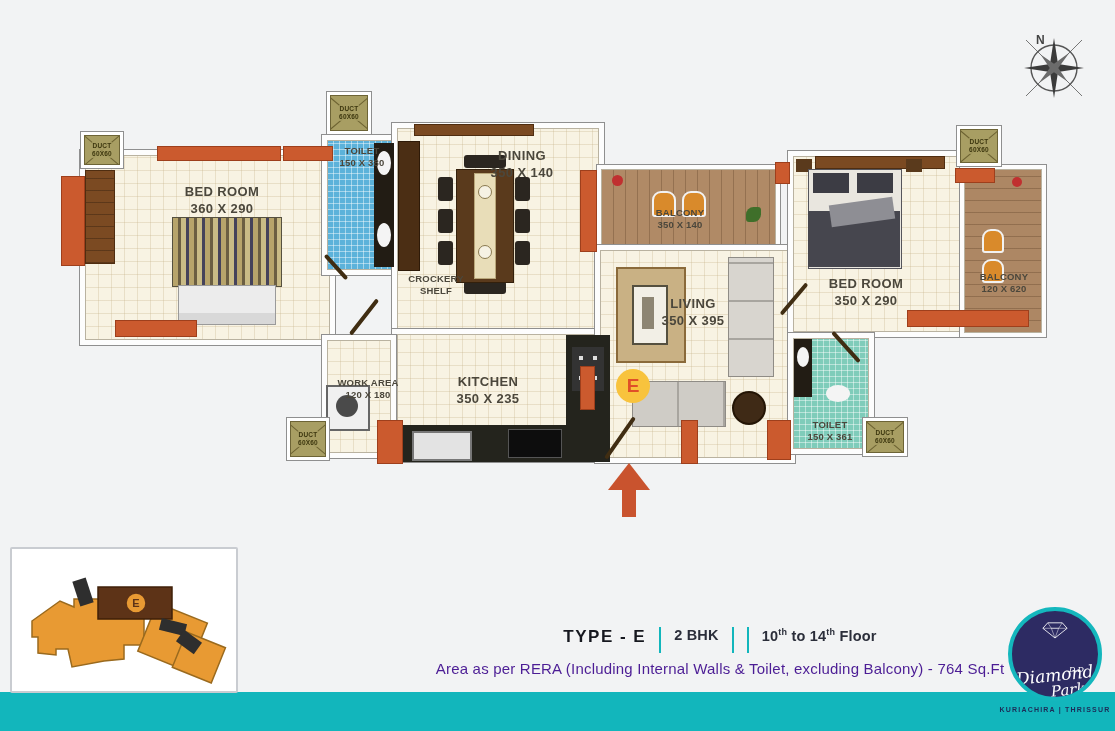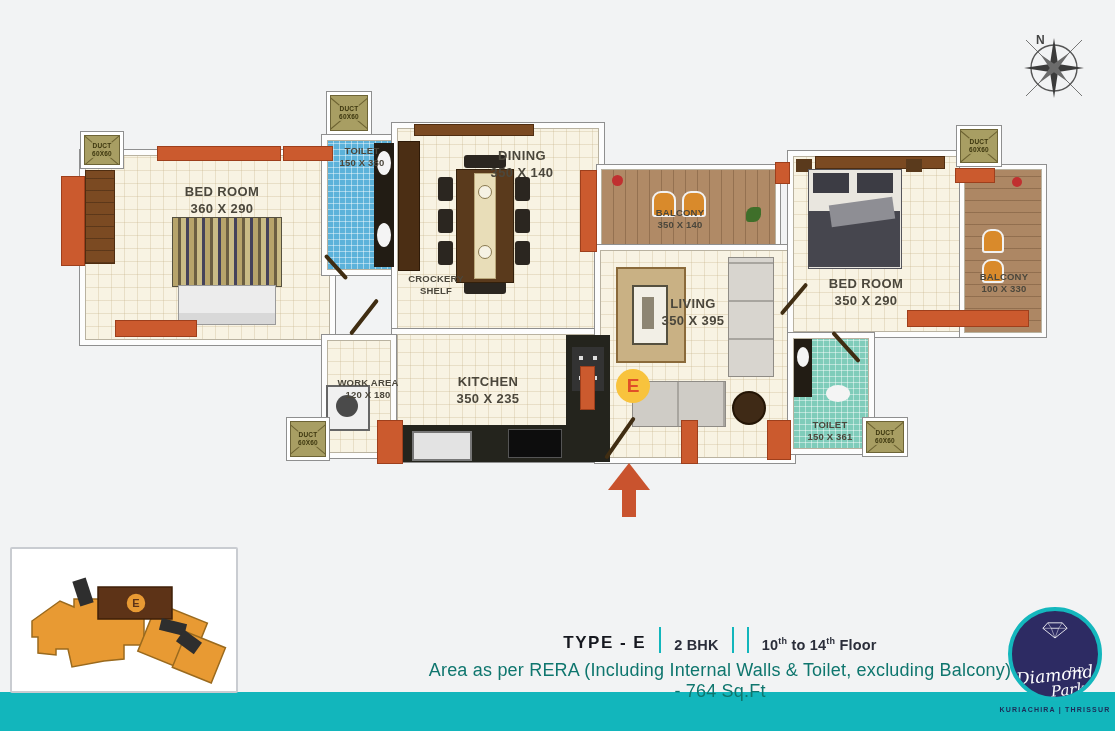--- a/index.html
+++ b/index.html
@@ -60,26 +60,26 @@
   
   .compass{position:absolute;left:1014px;top:28px;width:80px;height:80px;z-index:8;}
 
   
   .keyplan{position:absolute;left:10px;top:547px;width:224px;height:142px;background:#fff;
            border:2px solid #c9ccd1;border-radius:2px;z-index:9;}
 
   
   .tealbar{position:absolute;left:0;top:692px;width:1115px;height:39px;background:#12b6bc;z-index:2;}
   .footer{position:absolute;left:425px;top:627px;width:590px;z-index:5;color:#23252f;}
-  .f-line1{display:flex;align-items:flex-end;justify-content:center;gap:13px;}
+  .f-line1{display:flex;align-items:flex-start;justify-content:center;gap:13px;}
   .f-type{font-size:17px;font-weight:bold;letter-spacing:1.5px;color:#16181f;}
   .f-sep{width:2px;height:26px;background:#12b6bc;}
   .f-item{font-size:14.5px;font-weight:bold;color:#2b2e3a;letter-spacing:.2px;}
   .f-item sup{font-size:9px;}
-  .f-line2{margin-top:7px;text-align:center;font-size:18px;color:#0f766e;letter-spacing:.2px;}
+  .f-line2{margin-top:7px;text-align:center;font-size:15px;color:#4c1d95;letter-spacing:.2px;}
 
   
   .logo{position:absolute;left:1008px;top:607px;width:94px;height:94px;border-radius:50%;
         background:#2d2b63;border:4px solid #14b7bd;box-sizing:border-box;z-index:10;
         display:flex;flex-direction:column;align-items:center;justify-content:flex-start;overflow:hidden;}
   .logo .dd{color:#fff;font-family:"DejaVu Serif",serif;font-style:italic;font-size:8px;
         align-self:flex-end;margin:26px 14px -6px 0;}
   .logo .name{color:#fff;font-family:"DejaVu Serif",serif;font-style:italic;font-size:17px;
         line-height:.9;transform:rotate(-6deg);}
   .logo .name2{margin-left:26px;font-size:15px;}
@@ -241,21 +241,21 @@
   <div class="rlabel lg" style="left:633px;top:228px;">
     <span>LIVING</span>
       <span>350 X 395</span>
     </div>
   <div class="rlabel lg" style="left:806px;top:208px;">
     <span>BED ROOM</span>
       <span>350 X 290</span>
     </div>
   <div class="rlabel sm" style="left:944px;top:198px;">
     <span>BALCONY</span>
-      <span>100 X 330</span>
+      <span>120 X 620</span>
     </div>
   <div class="rlabel sm" style="left:308px;top:304px;">
     <span>WORK AREA</span>
       <span>120 X 180</span>
     </div>
   <div class="rlabel lg" style="left:428px;top:306px;">
     <span>KITCHEN</span>
       <span>350 X 235</span>
     </div>
   <div class="rlabel sm" style="left:770px;top:346px;">

